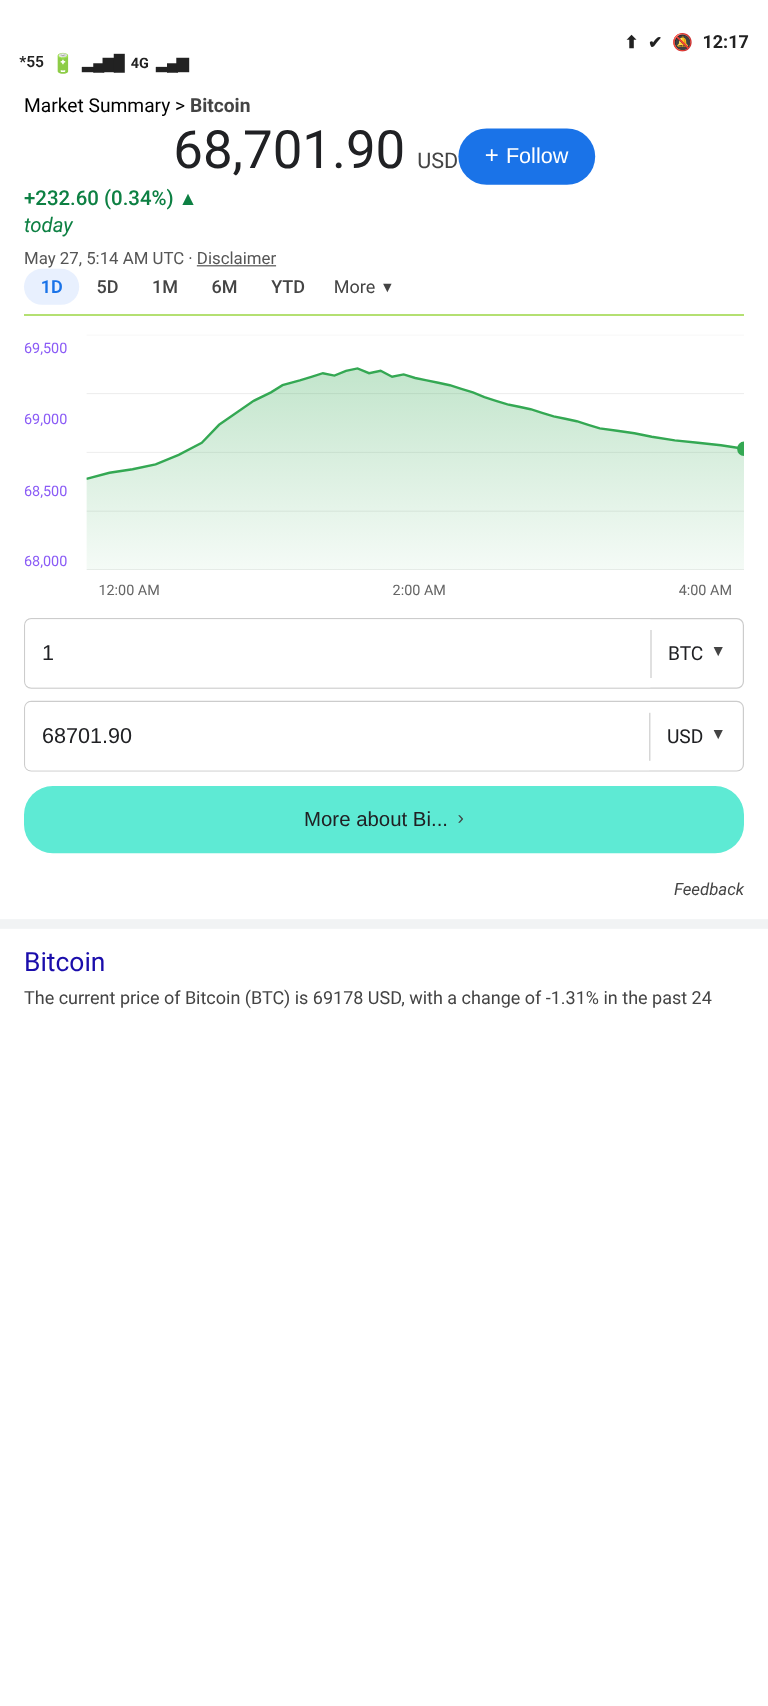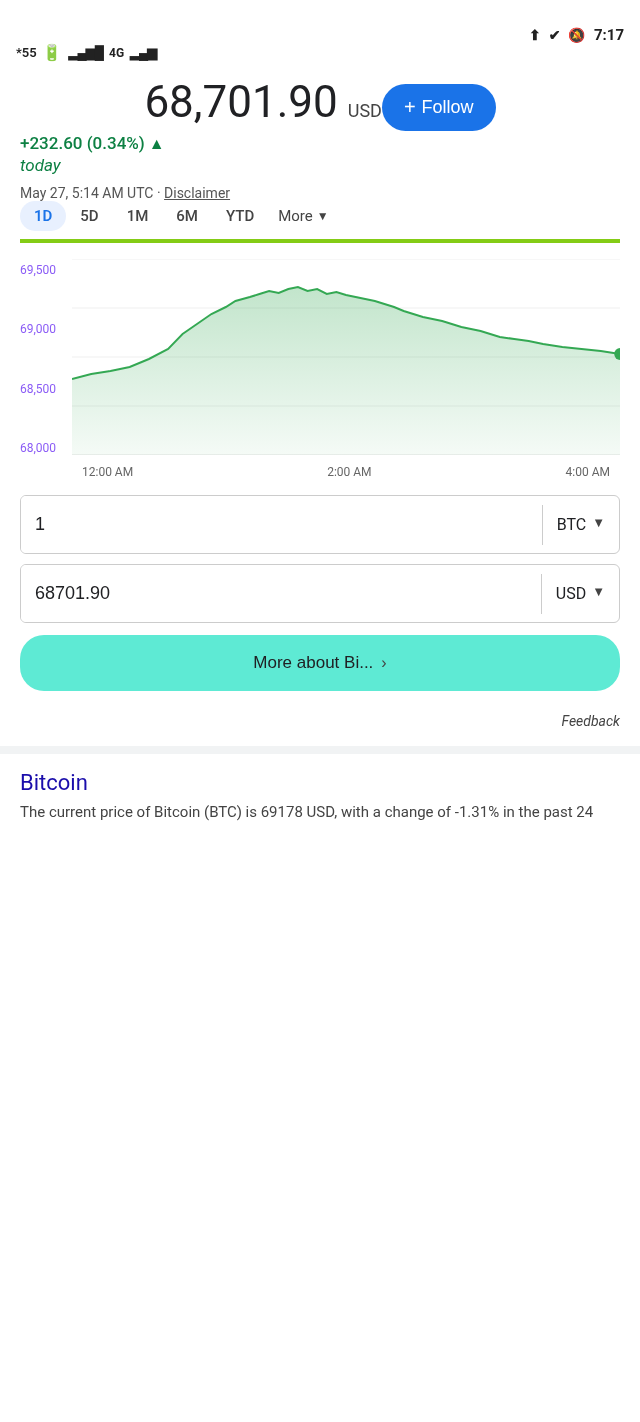--- a/index.html
+++ b/index.html
@@ -120,21 +120,21 @@
       color: #555;
       cursor: pointer;
     }
 
     
     .time-tabs {
       display: flex;
       align-items: flex-end;
       gap: 0;
       margin-bottom: 16px;
-      border-bottom: 4px solid #84cc16;
+      border-bottom: 1px solid #84cc16;
       padding-bottom: 8px;
     }
     .tab {
       padding: 6px 14px;
       font-size: 15px;
       color: #444;
       cursor: pointer;
       border-radius: 18px;
       font-weight: 500;
     }
@@ -337,26 +337,31 @@
     <span>*55</span>
     <span class="battery-icon">🔋</span>
     <span class="signal-bars">▂▄▆█</span>
     <span style="font-size:12px;font-weight:700;">4G</span>
     <span class="signal-bars">▂▄▆</span>
   </div>
   <div class="status-right">
     <span style="font-size:14px;">⬆</span>
     <span style="font-size:14px;">✔</span>
     <span style="font-size:14px;">🔕</span>
-    <span class="time">7:17</span>
+    <span class="time">12:17</span>
   </div>
 </div>
 
 <div class="main">
 
+  <div class="breadcrumb">
+    <span>Market Summary</span>
+    <span> &gt; </span>
+    <strong>Bitcoin</strong>
+  </div>
 
   <div class="price-row">
     <div>
       <div style="display:flex;align-items:baseline;gap:6px;">
         <span class="price-main">68,701.90</span>
         <span class="price-currency">USD</span>
       </div>
     </div>
     <button class="follow-btn">
       <span class="plus">+</span>

